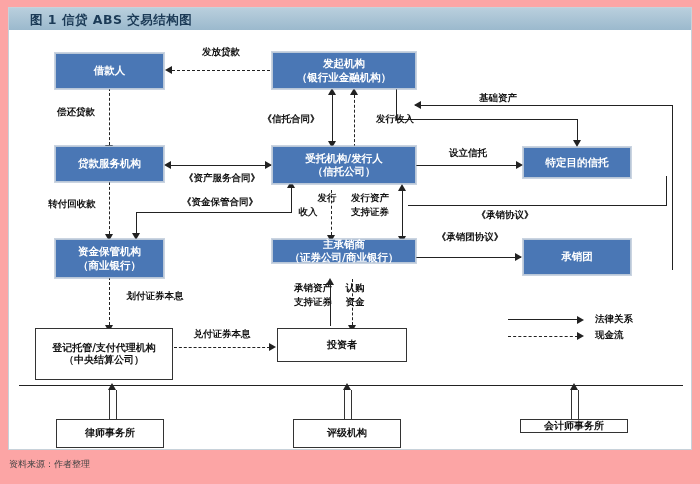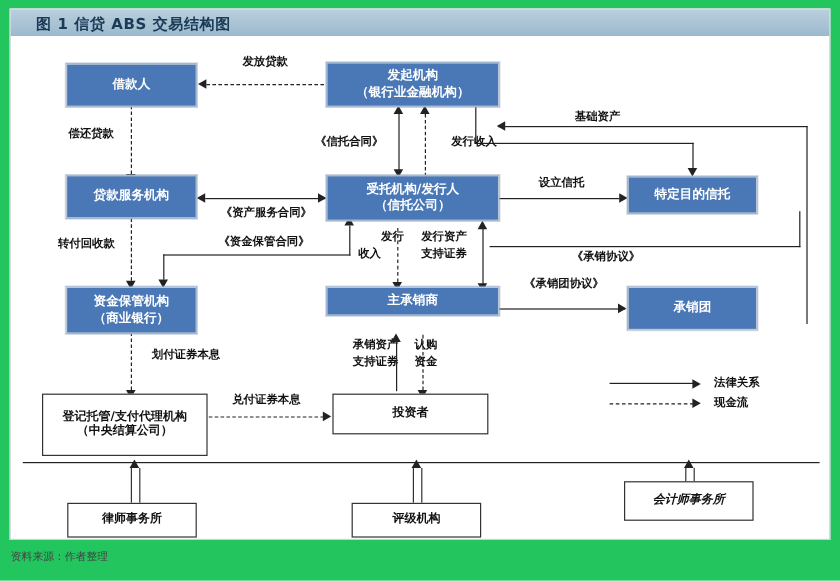--- a/index.html
+++ b/index.html
@@ -1,17 +1,17 @@
 <!DOCTYPE html>
 <html><head>
 <meta charset="utf-8">
 <style>
   html,body{margin:0;padding:0;background:#ffffff;}
   body{font-family:"DejaVu Sans","Liberation Sans",sans-serif;}
-  #page{position:relative;width:700px;height:484px;background:#22c55e;overflow:hidden;}
+  #page{position:relative;width:700px;height:484px;background:#fca5a5;overflow:hidden;}
 
   
   .fig-frame{position:absolute;left:8px;top:7px;width:684px;height:443px;
              border:1px solid #c8d2da;box-sizing:border-box;background:#fff;}
   .fig-header{position:absolute;left:9px;top:8px;width:682px;height:22px;
               background:linear-gradient(to bottom,#b9cfdd,#9bb9cd);
               box-sizing:border-box;}
   .fig-header-text{position:absolute;left:30px;top:10px;width:450px;height:20px;
               font-size:12.5px;font-weight:bold;color:#1b3a56;letter-spacing:.5px;
               line-height:20px;white-space:nowrap;}
@@ -194,20 +194,21 @@
   <div class="box blue" style="left:55px;top:239px;width:109px;height:39px;">
     <div>
       <span class="t">资金保管机构</span>
       <span class="t">（商业银行）</span>
     </div>
   </div>
 
   <div class="box blue" style="left:272px;top:239px;width:144px;height:24px;">
     <div>
       <span class="t">主承销商</span>
+      <span class="t">（证券公司/商业银行）</span>
     </div>
   </div>
 
   <div class="box blue" style="left:523px;top:239px;width:108px;height:36px;">
     <div>
         <span class="t">承销团</span>
       </div>
   </div>
 
   <div class="box white" style="left:35px;top:328px;width:138px;height:52px;">
@@ -228,21 +229,21 @@
         <span class="t">律师事务所</span>
       </div>
   </div>
 
   <div class="box white" style="left:293px;top:419px;width:108px;height:29px;">
     <div>
         <span class="t">评级机构</span>
       </div>
   </div>
 
-  <div class="box white" style="left:520px;top:401px;width:108px;height:33px;font-style:italic;">
+  <div class="box white" style="left:520px;top:419px;width:108px;height:14px;">
     <div>
         <span class="t">会计师事务所</span>
       </div>
   </div>
 
   <div class="ln hl" style="left:508px;top:319px;width:70px;"></div>
   <div class="ah ah-r" style="left:577px;top:315.5px;"></div>
   <div class="legend-row" style="left:595px;top:313px;">法律关系</div>
 
   <div class="dsh-h" style="left:508px;top:336px;width:70px;"></div>

